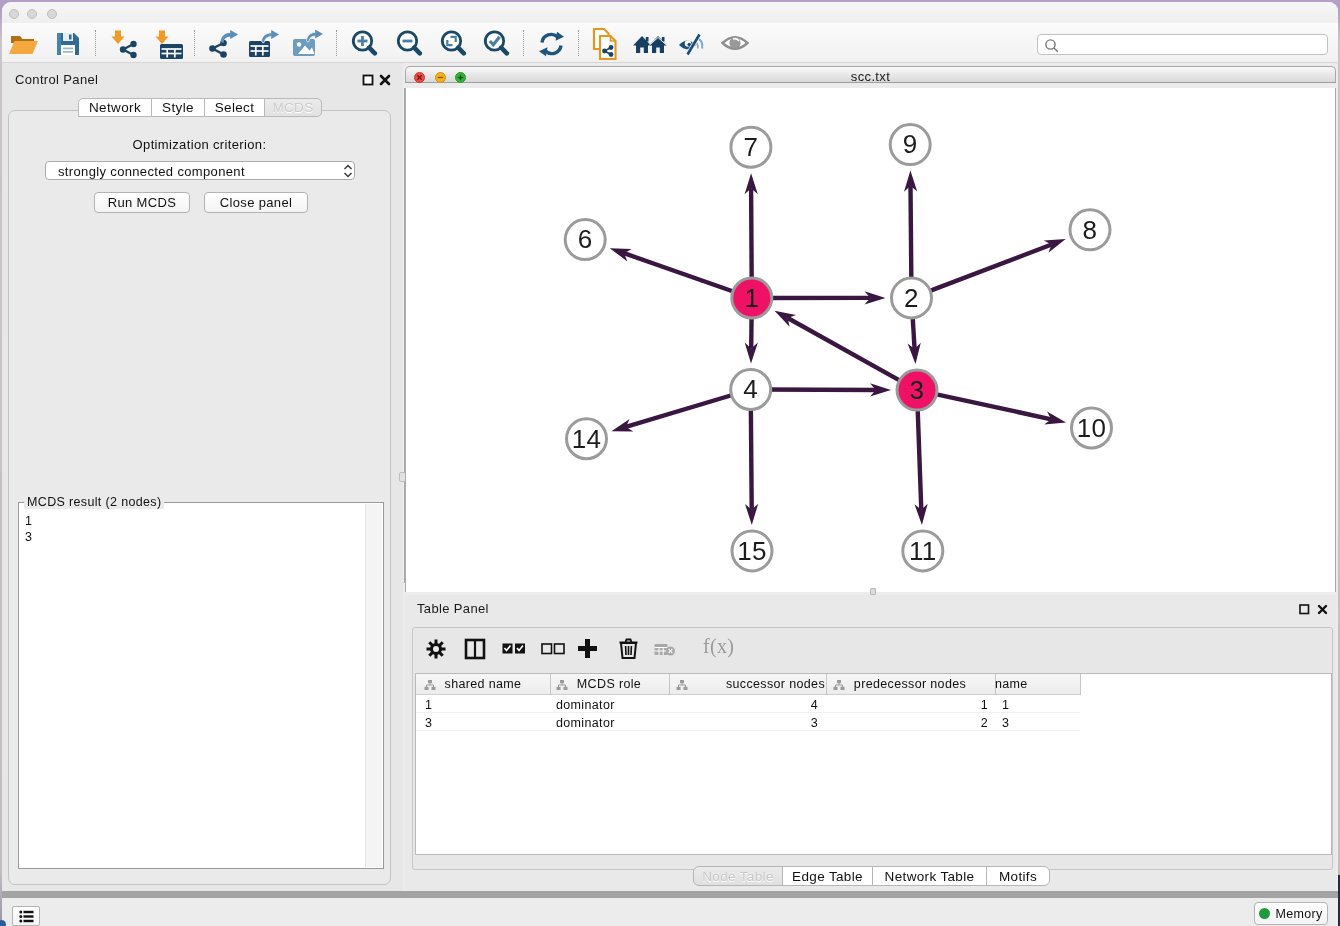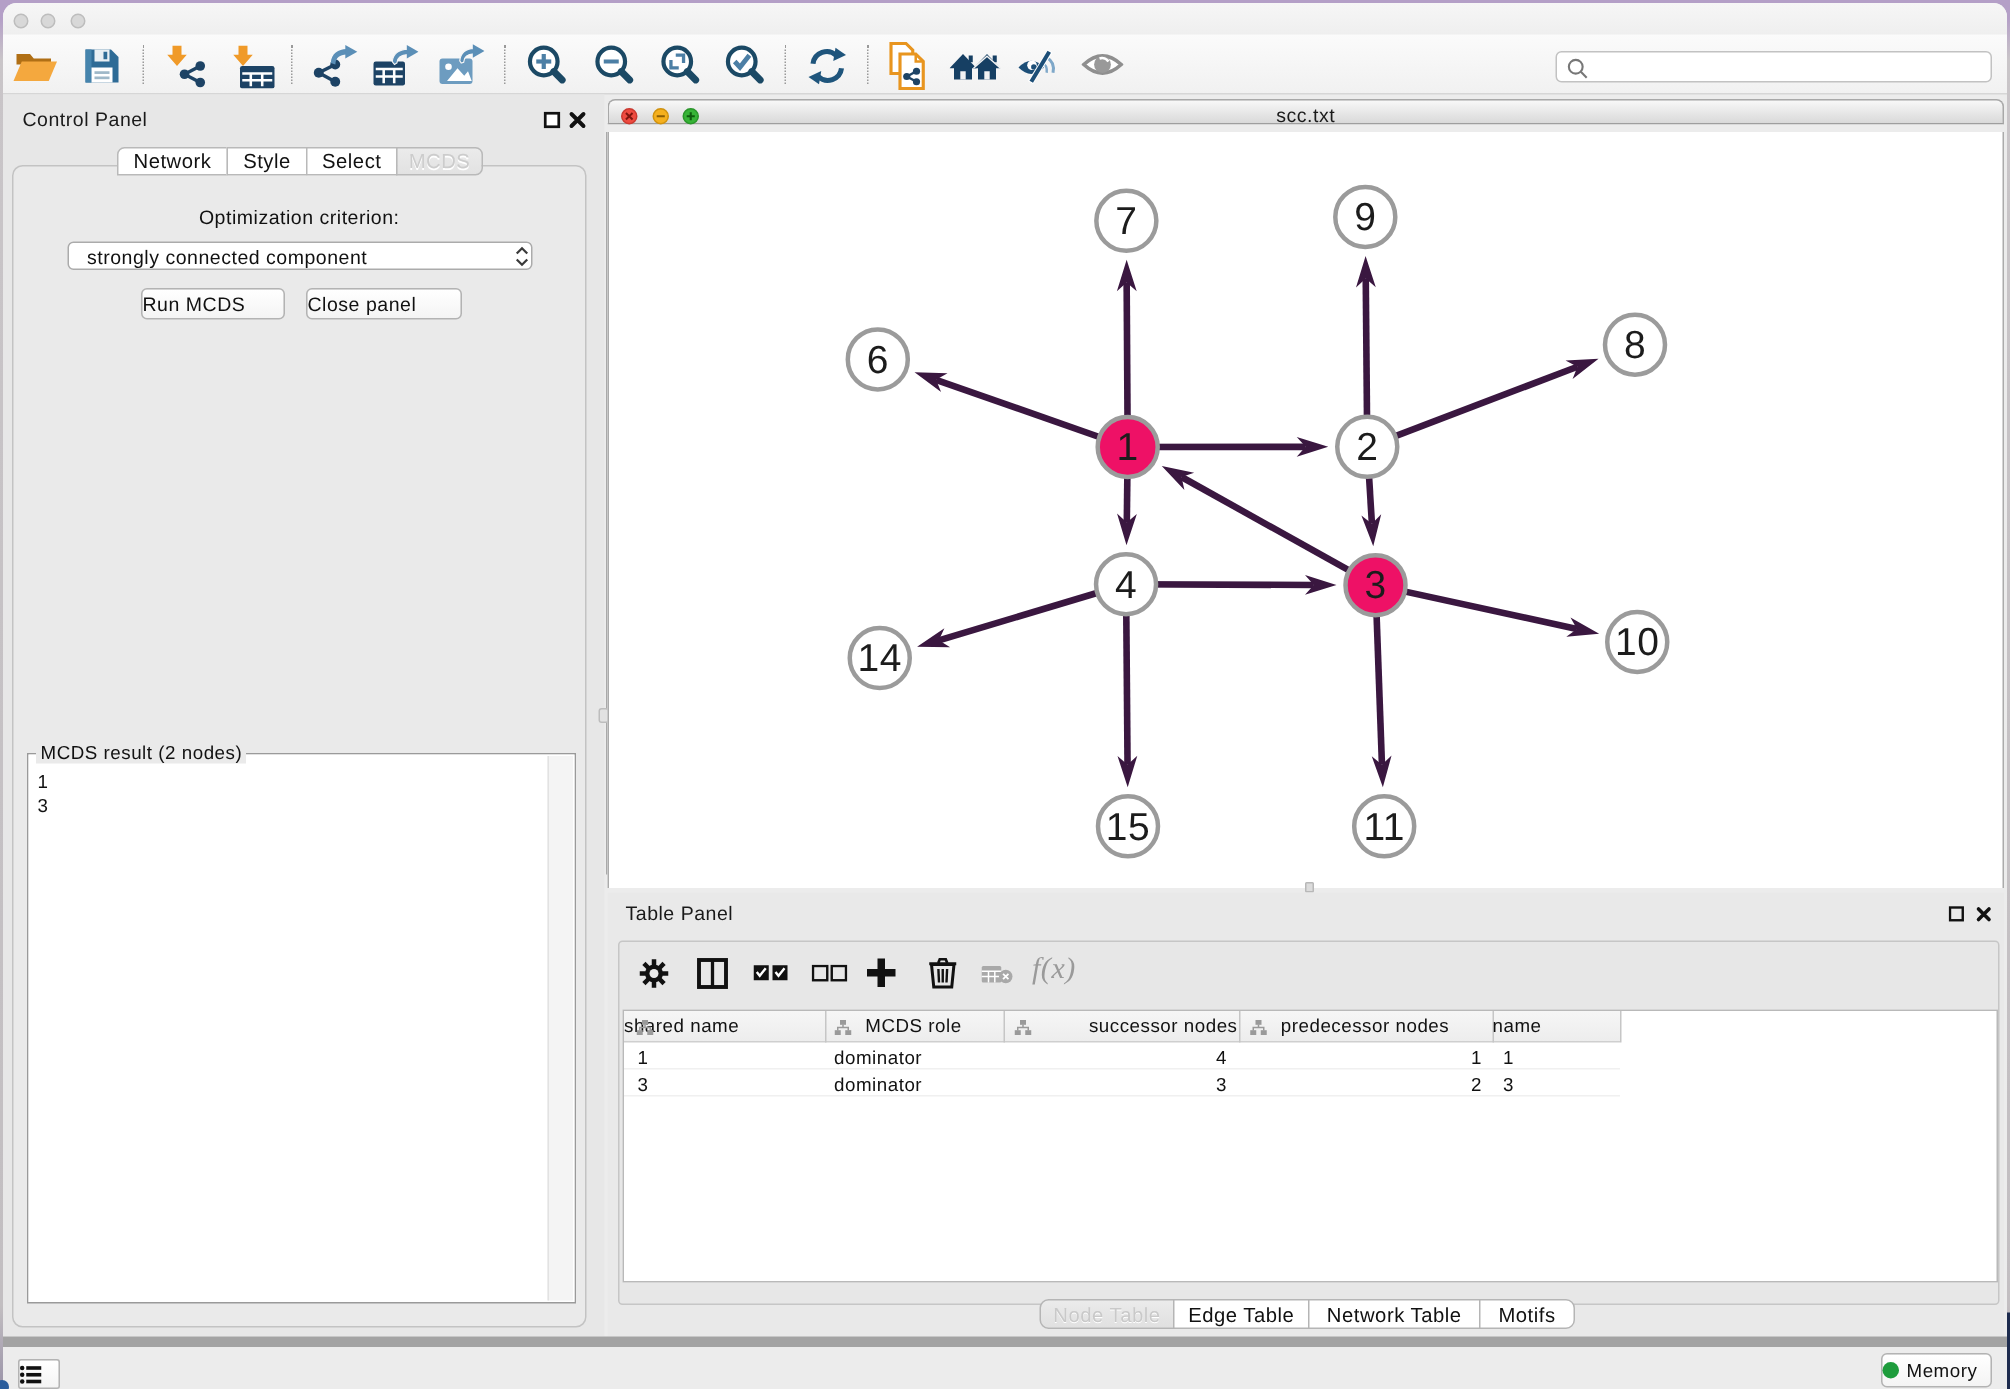--- a/index.html
+++ b/index.html
@@ -9,21 +9,21 @@
 .tl-circ{width:10px;height:10px;border-radius:50%;background:#d8d8d8;border:1px solid #bdbdbd;top:7px}
 .title-txt{width:100%;text-align:center;top:4px;font-size:13px;color:#a6a6a6}
 .toolbar{left:0;top:21px;width:1336px;height:40px;background:linear-gradient(#fbfbfb,#f1f1f1);border-bottom:1px solid #d6d6d6}
 .tsep{top:7px;width:0;height:26px;border-left:1px dotted #9a9a9a}
 .searchbox{left:1035px;top:10.5px;width:291px;height:21px;background:#fff;border:1px solid #c2c2c2;border-radius:4px}
 .panelL{left:0;top:61px;width:401px;height:828px;background:#e7e7e7}
 .cp-head{font-size:13px;color:#1a1a1a;left:12px;top:9px}
 .tab{top:35px;z-index:3;height:19px;background:#fff;border:1px solid #b9b9b9;font-size:13.5px;color:#111;text-align:center;line-height:17px}
 .tabsel{background:linear-gradient(#ebebeb,#e2e2e2);color:#ccc;text-shadow:0 1px 0 #fff}
 .cp-pane{left:6px;top:47px;width:383px;height:775px;background:#eaeaea;border:1px solid #c3c3c3;border-radius:7px}
-.btn{background:linear-gradient(#ffffff,#f4f4f4);border:1px solid #b3b3b3;border-radius:4px;font-size:13px;color:#111;}
+.btn{background:linear-gradient(#ffffff,#f4f4f4);border:1px solid #b3b3b3;border-radius:4px;font-size:13px;color:#111;text-align:center}
 .grpbox{left:9px;top:391px;width:366px;height:367px;border:1px solid #9a9a9a}
 .grplbl{left:5px;top:-8px;background:#eaeaea;padding:0 3px;font-size:12.5px;color:#111}
 .netwin-tb{left:403px;top:64px;width:931px;height:17px;background:linear-gradient(#f8f8f8,#d9d9d9);border:1px solid #a8a8a8;border-bottom:1px solid #9e9e9e;border-radius:5px 5px 0 0}
 .mbtn{top:5px;width:11px;height:11px;border-radius:50%}
 .canvas{left:403px;top:86px;width:931px;height:504px;background:#fff;border-left:1px solid #ababab;border-right:1px solid #ababab}
 .tablepanel{left:403px;top:593px;width:931px;height:297px;background:#e9e9e9}
 .theader{font-size:12.5px;color:#111}
 .trow{font-size:12.5px;color:#111}
 .btab{top:0;height:20px;background:#fff;border:1px solid #b5b5b5;font-size:13.5px;color:#111;text-align:center;line-height:19px}
 .statusbar{left:0;top:888.5px;width:1336px;height:36px;background:#ececec;border-top:7px solid #a3a3a3}
@@ -332,31 +332,31 @@
   <rect x="0.5" y="1" width="13" height="11" rx="1" fill="#a9a9a9"></rect>
   <g stroke="#fff" stroke-width="1">
           <line x1="0.5" y1="4.5" x2="13.5" y2="4.5"></line>
           <line x1="0.5" y1="8" x2="13.5" y2="8"></line>
           <line x1="5" y1="4.5" x2="5" y2="12"></line>
           <line x1="9.2" y1="4.5" x2="9.2" y2="12"></line>
         </g>
   <circle cx="16.5" cy="8" r="4.5" fill="#a9a9a9"></circle>
         <path d="M14.7,6.2 L18.3,9.8 M18.3,6.2 L14.7,9.8" stroke="#fff" stroke-width="1.2"></path>
  </svg>
- <div class="abs" style="left:283px;top:40px;font-family:'Liberation Serif',serif;font-style:italic;font-size:20px;color:#9a9a9a">f(x)</div>
+ <div class="abs" style="left:298px;top:40px;font-family:'Liberation Serif',serif;font-size:20px;color:#9a9a9a">f(x)</div>
  <div class="abs" style="left:10px;top:78px;width:917px;height:182px;background:#fff;border:1px solid #b9b9b9">
   <div class="abs theadrow" style="left:0;top:0;width:664px;height:21px;background:linear-gradient(#f6f6f6,#ededed);border-bottom:1px solid #cfcfcf"></div>
   <div class="abs" style="left:0;top:21px;width:664px;height:18px;border-bottom:1px solid #f0f0f0"></div>
   <div class="abs" style="left:0;top:39px;width:664px;height:18px;border-bottom:1px solid #f0f0f0"></div>
   <div class="abs" style="left:134px;top:0;width:1px;height:21px;background:#c6c6c6"></div>
   <div class="abs" style="left:252.5px;top:0;width:1px;height:21px;background:#c6c6c6"></div>
   <div class="abs" style="left:409.5px;top:0;width:1px;height:21px;background:#c6c6c6"></div>
   <div class="abs" style="left:579px;top:0;width:1px;height:21px;background:#c6c6c6"></div>
   <div class="abs" style="left:664px;top:0;width:1px;height:21px;background:#c6c6c6"></div>
-  <div class="abs theader" style="left:0;top:3px;width:134px;text-align:left">shared name</div>
+  <div class="abs theader" style="left:0;top:3px;width:134px;text-align:center">shared name</div>
   <div class="abs theader" style="left:134px;top:3px;width:118px;text-align:center">MCDS role</div>
   <div class="abs theader" style="left:252px;top:3px;width:157px;text-align:right">successor nodes</div>
   <div class="abs theader" style="left:409px;top:3px;width:170px;text-align:center">predecessor nodes</div>
   <div class="abs theader" style="left:579px;top:3px;width:85px;text-align:left">name</div>
   <svg class="abs hicon" style="left:8px;top:5px" width="12" height="12" viewBox="0 0 12 12">
           <g fill="#9a9a9a">
             <rect x="4" y="1" width="4" height="3.2"></rect>
             <rect x="0.5" y="7.8" width="4" height="3.2"></rect>
             <rect x="7.5" y="7.8" width="4" height="3.2"></rect>
           </g>

